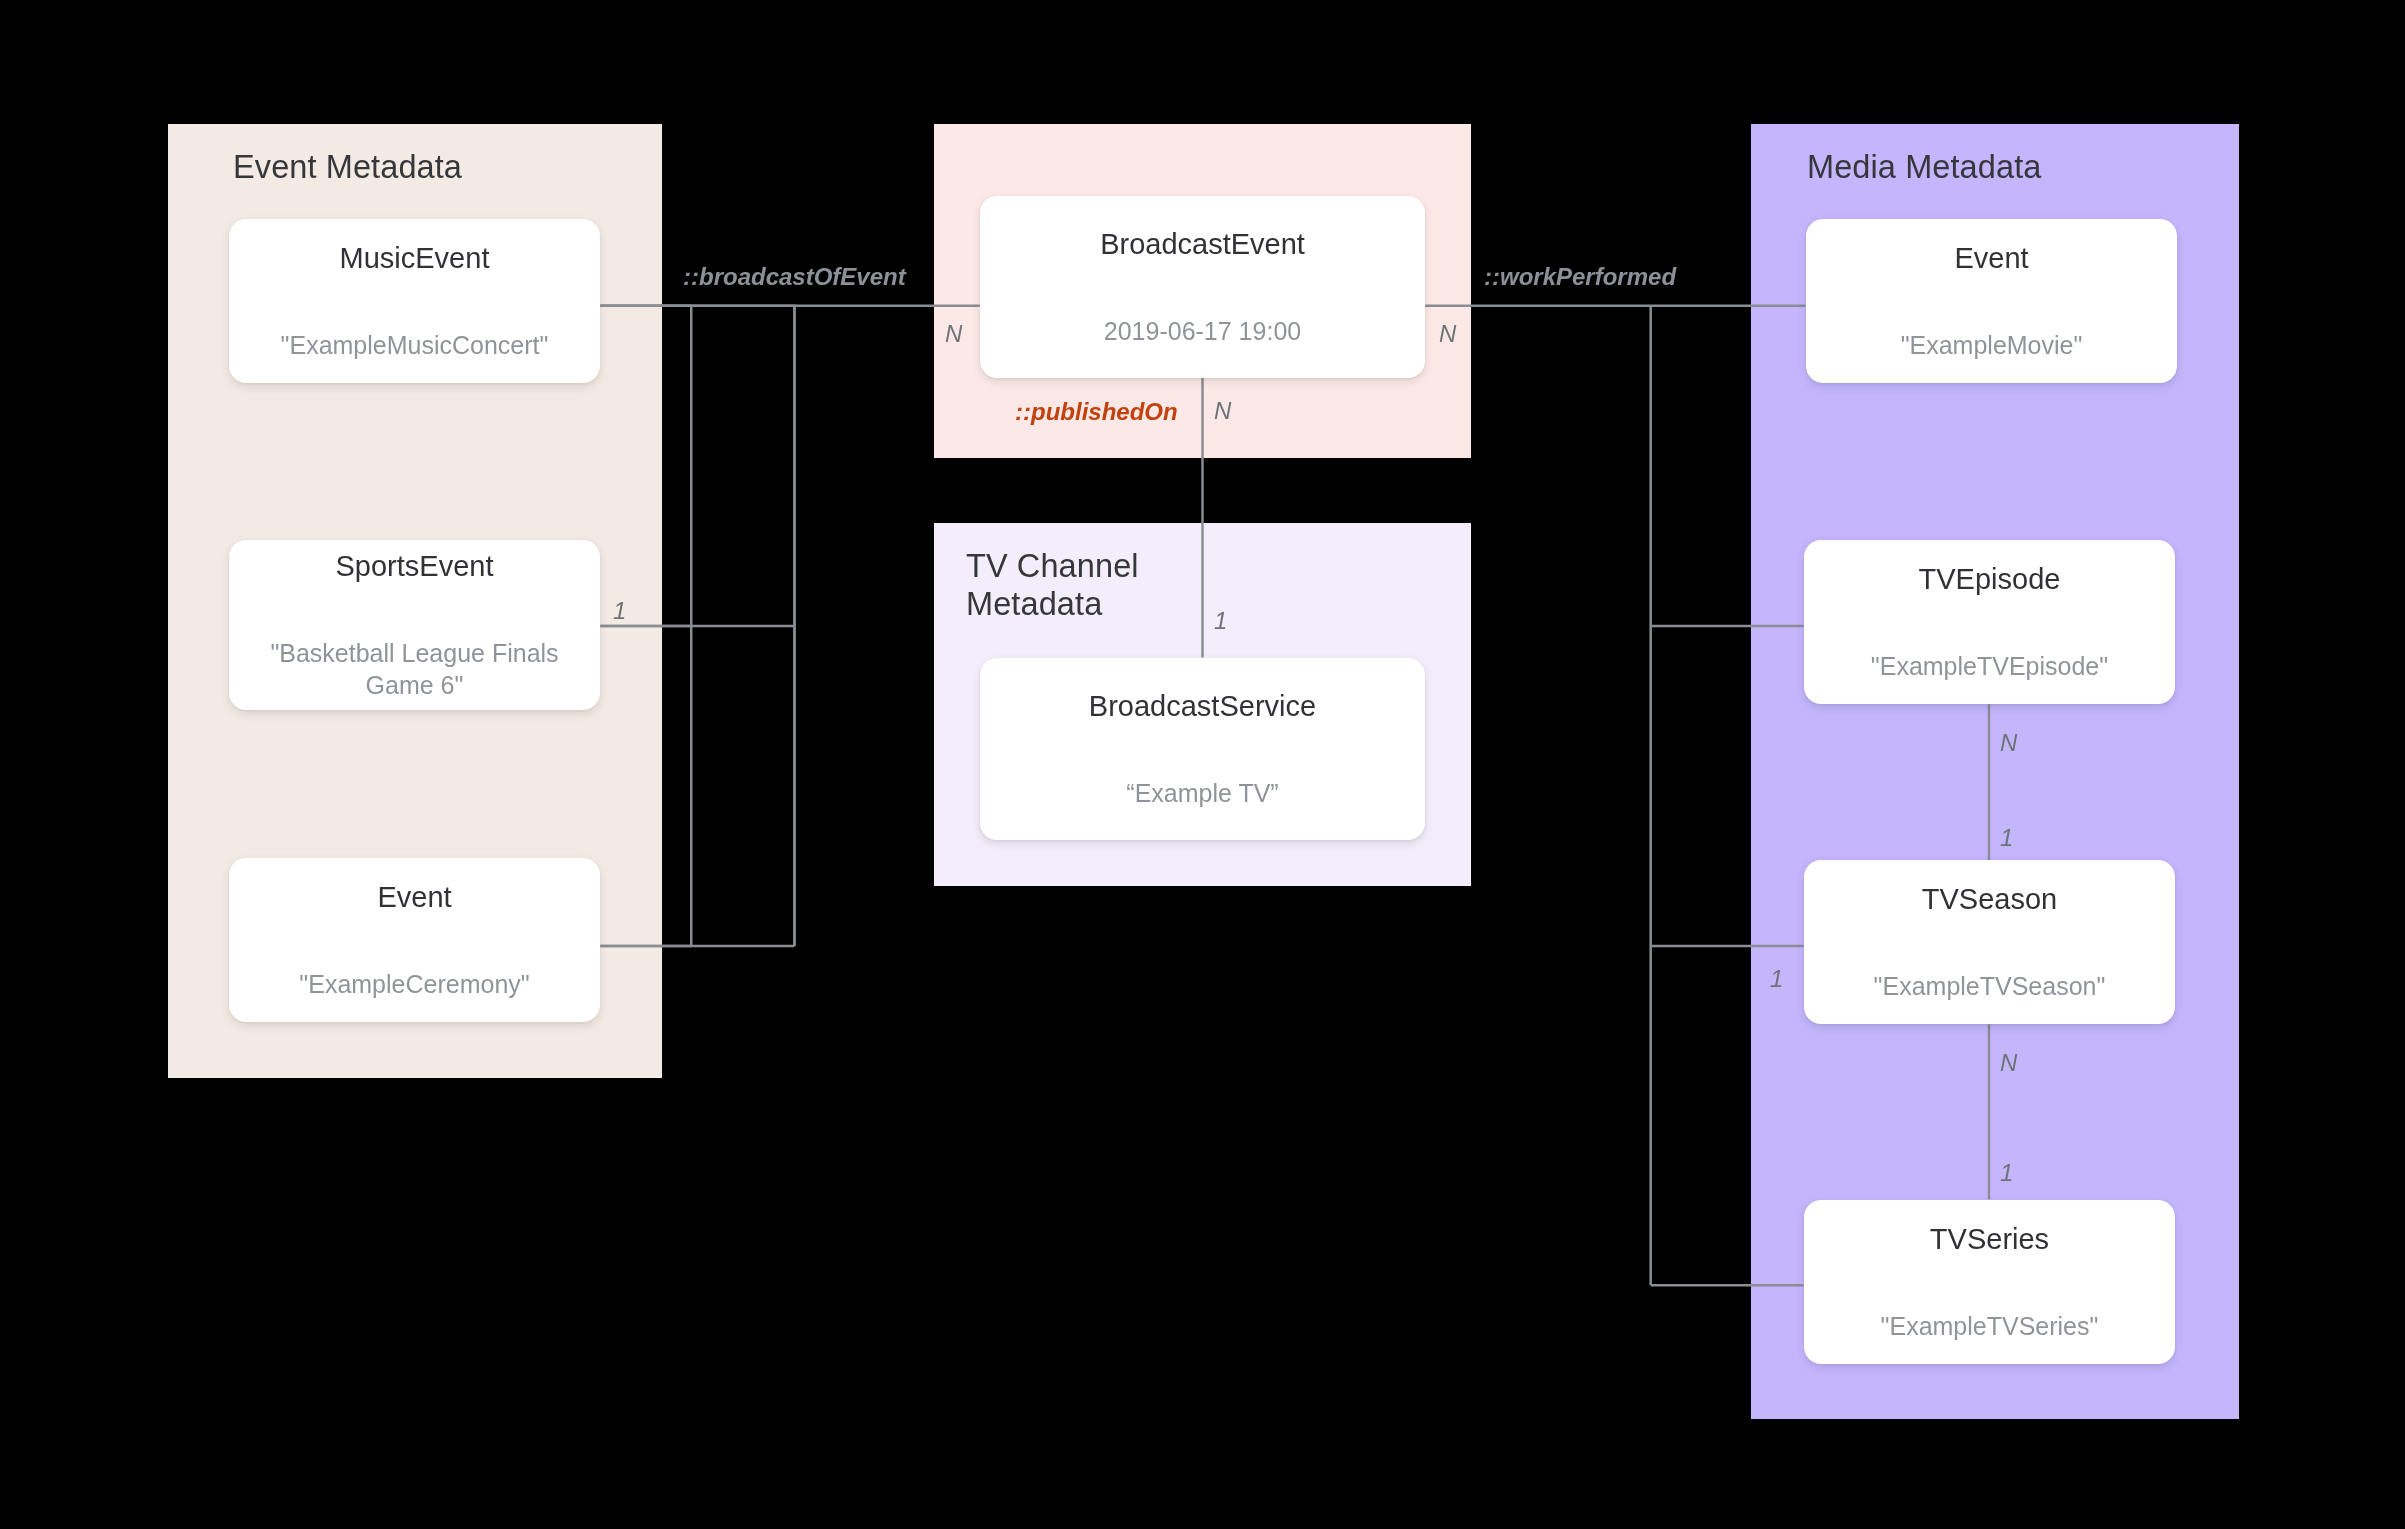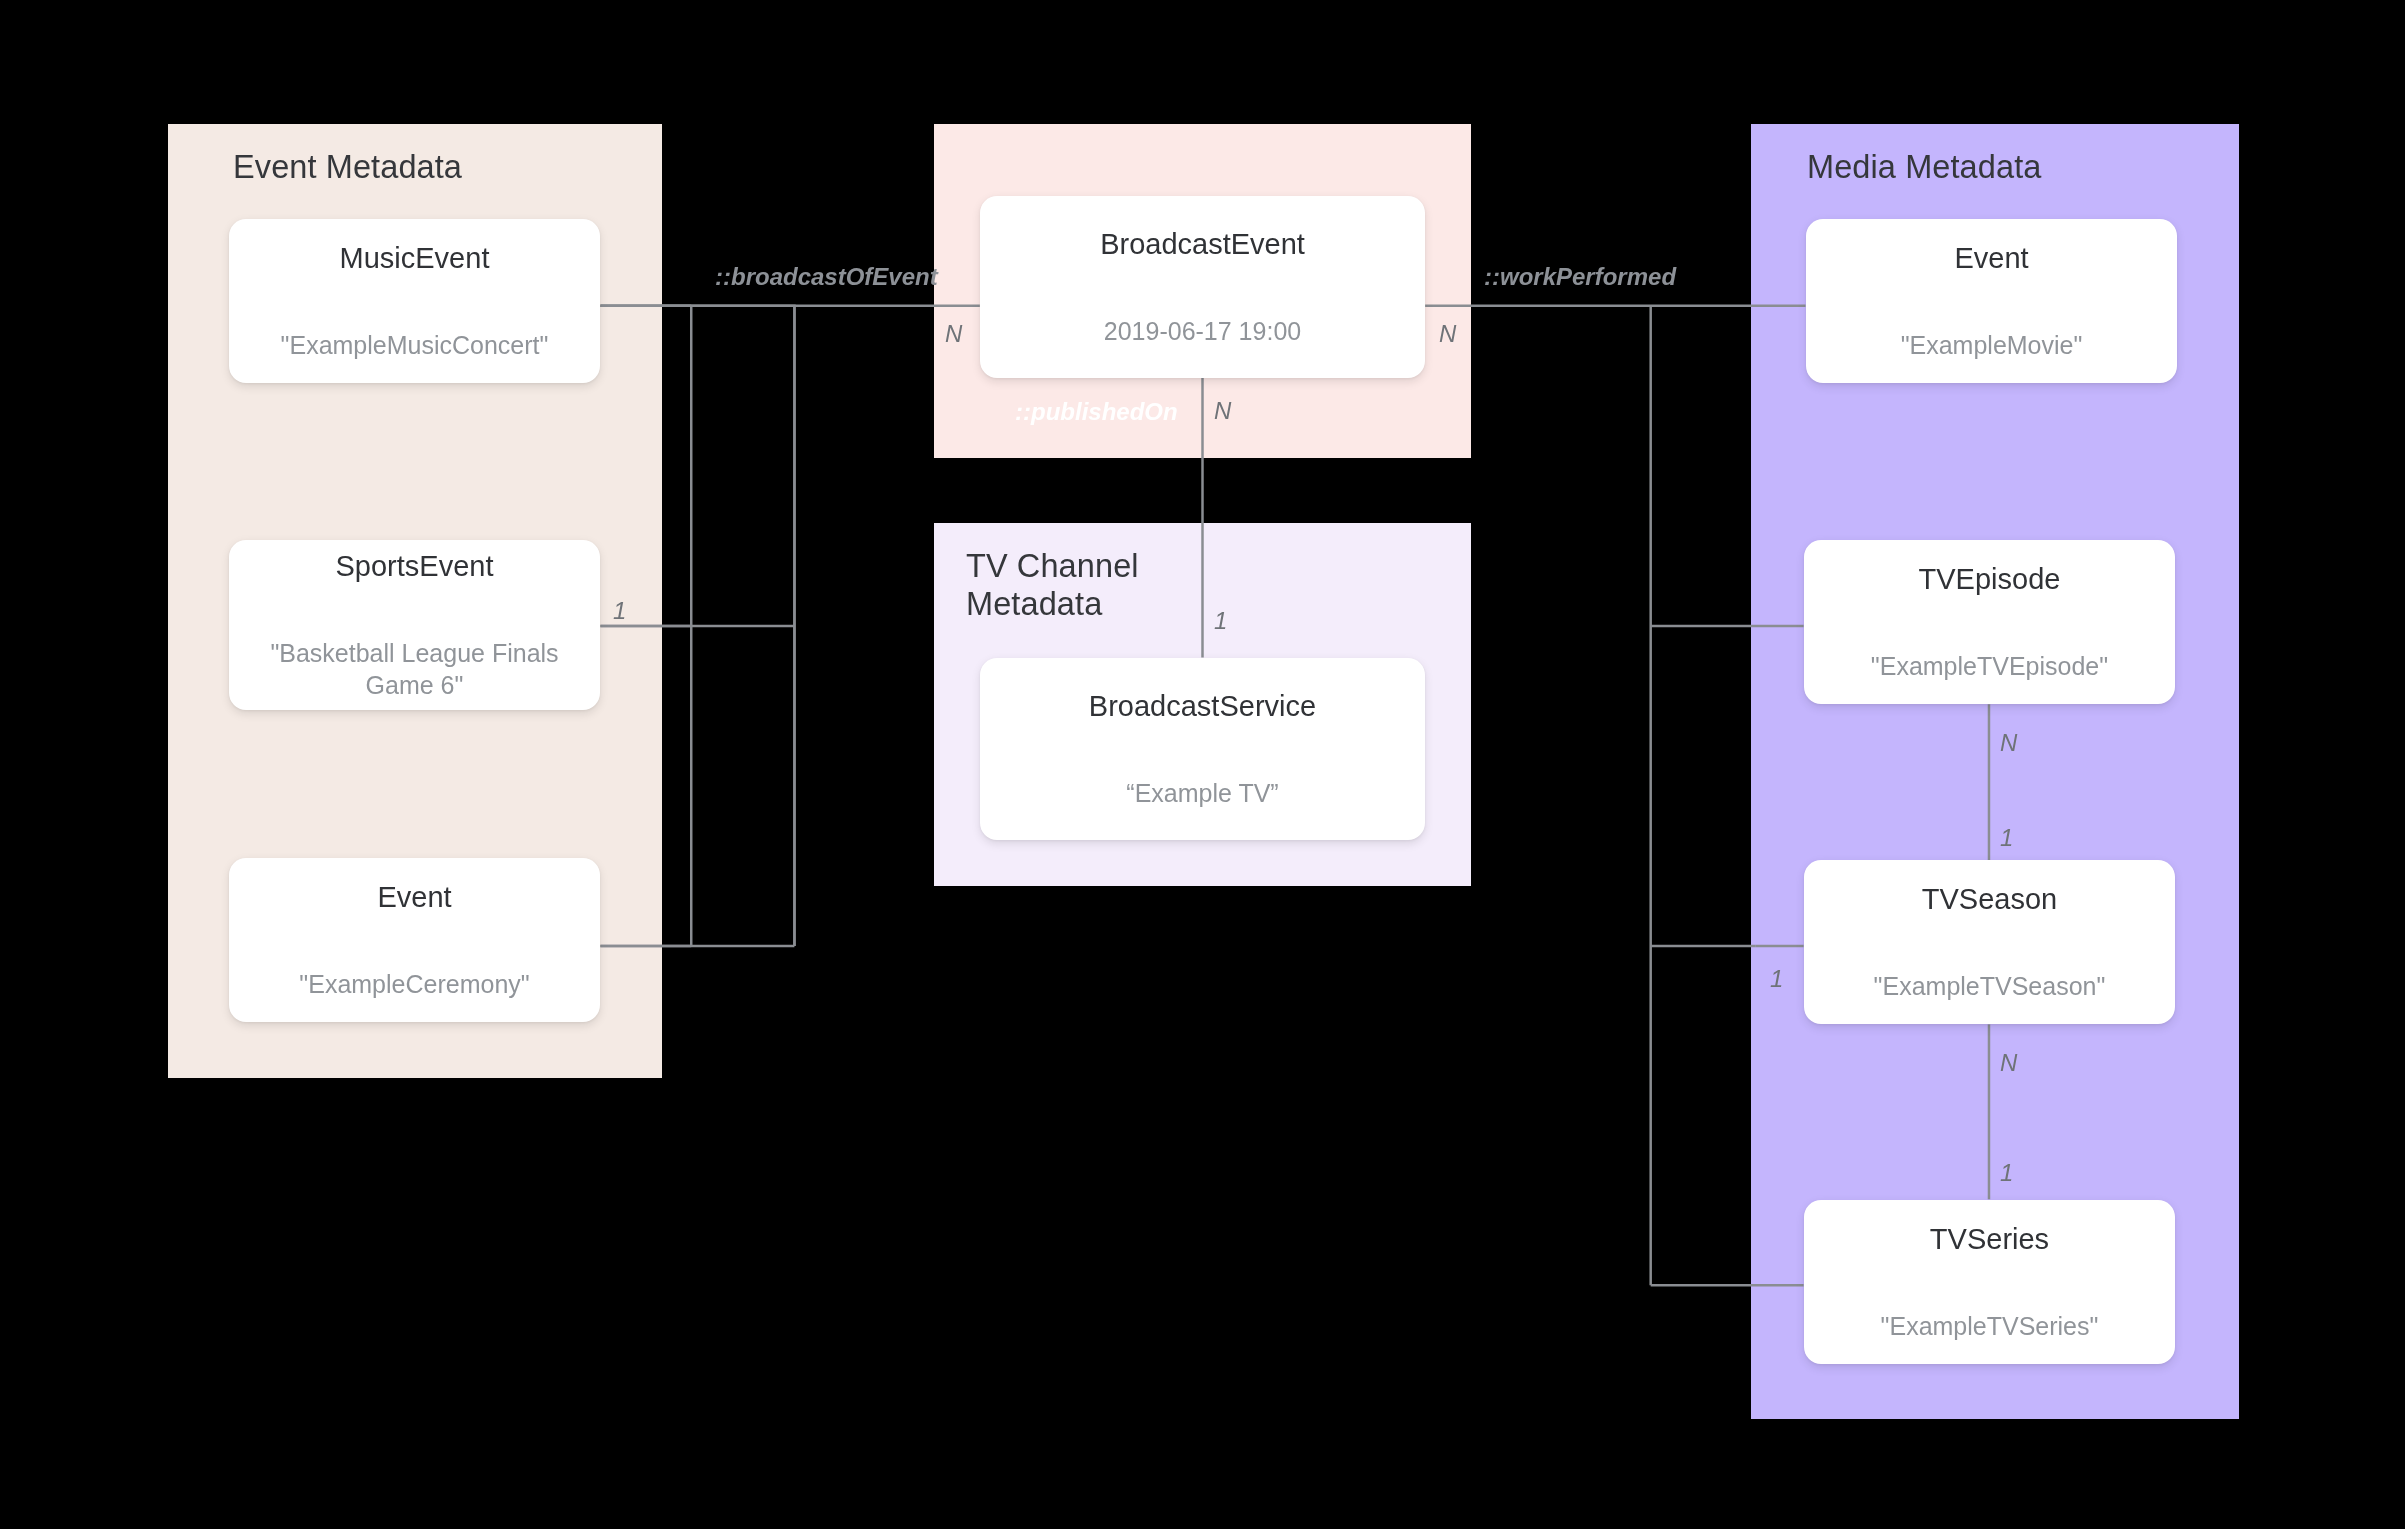--- a/index.html
+++ b/index.html
@@ -174,25 +174,25 @@
   <div class="card" style="left:1804px; top:860px; width:371px; height:164px;">
     <div class="card-title">TVSeason</div>
     <div class="card-sub">"ExampleTVSeason"</div>
   </div>
 
   <div class="card" style="left:1804px; top:1200px; width:371px; height:164px;">
     <div class="card-title">TVSeries</div>
     <div class="card-sub">"ExampleTVSeries"</div>
   </div>
 
-  <div class="edge-label" style="left:683px; top:263px;margin-left:32px;">::broadcastOfEvent</div>
+  <div class="edge-label" style="left:683px; top:263px;">::broadcastOfEvent</div>
 
   <div class="edge-label" style="left:1484px; top:263px;">::workPerformed</div>
 
-  <div class="card-rel" style="left:1015px; top:398px; font-weight:bold; color:#ffffff;">::publishedOn</div>
+  <div class="card-rel" style="left:1015px; top:398px; font-weight:bold; color:#c2410c;">::publishedOn</div>
 
   <div class="card-rel" style="left:945px; top:320px;">N</div>
 
   <div class="card-rel" style="left:613px; top:597px;">1</div>
 
   <div class="card-rel" style="left:1439px; top:320px;">N</div>
 
   <div class="card-rel" style="left:1214px; top:397px;">N</div>
 
   <div class="card-rel" style="left:1214px; top:607px;">1</div>

